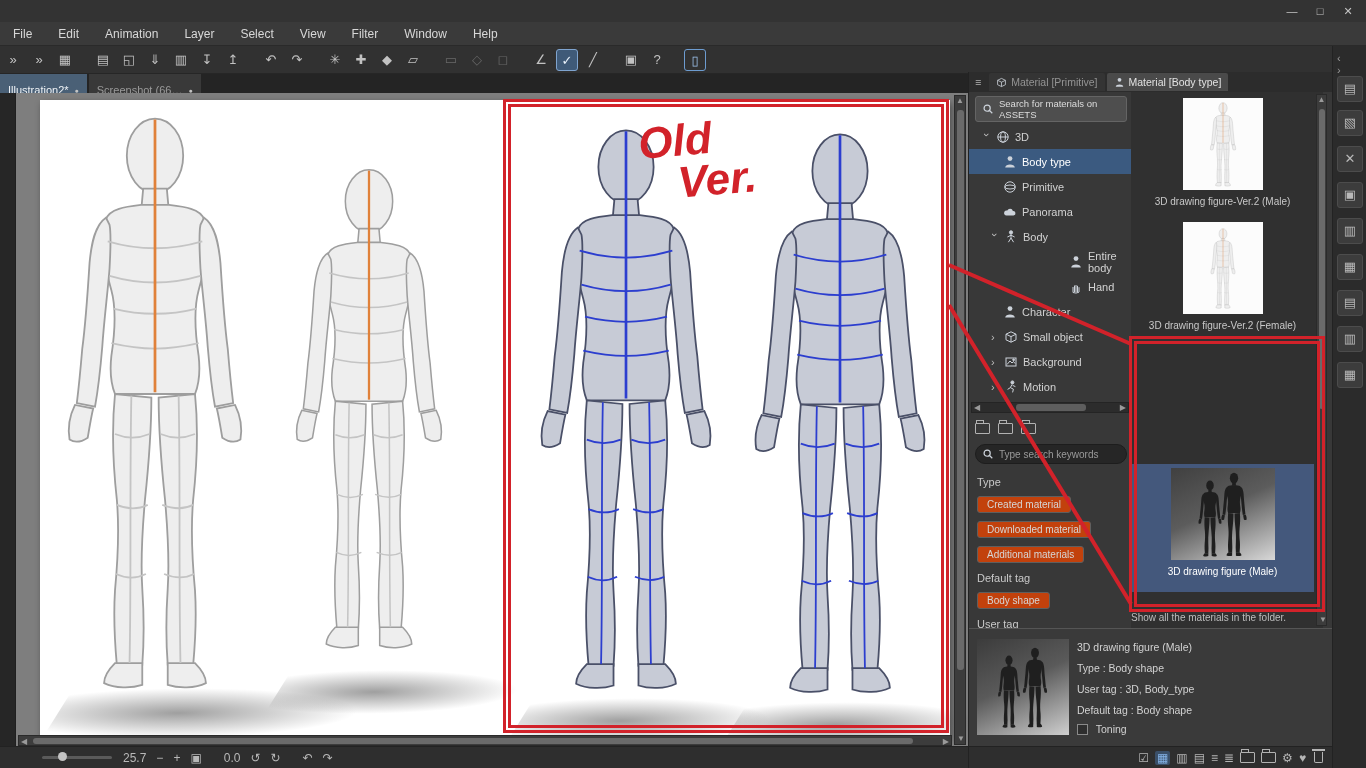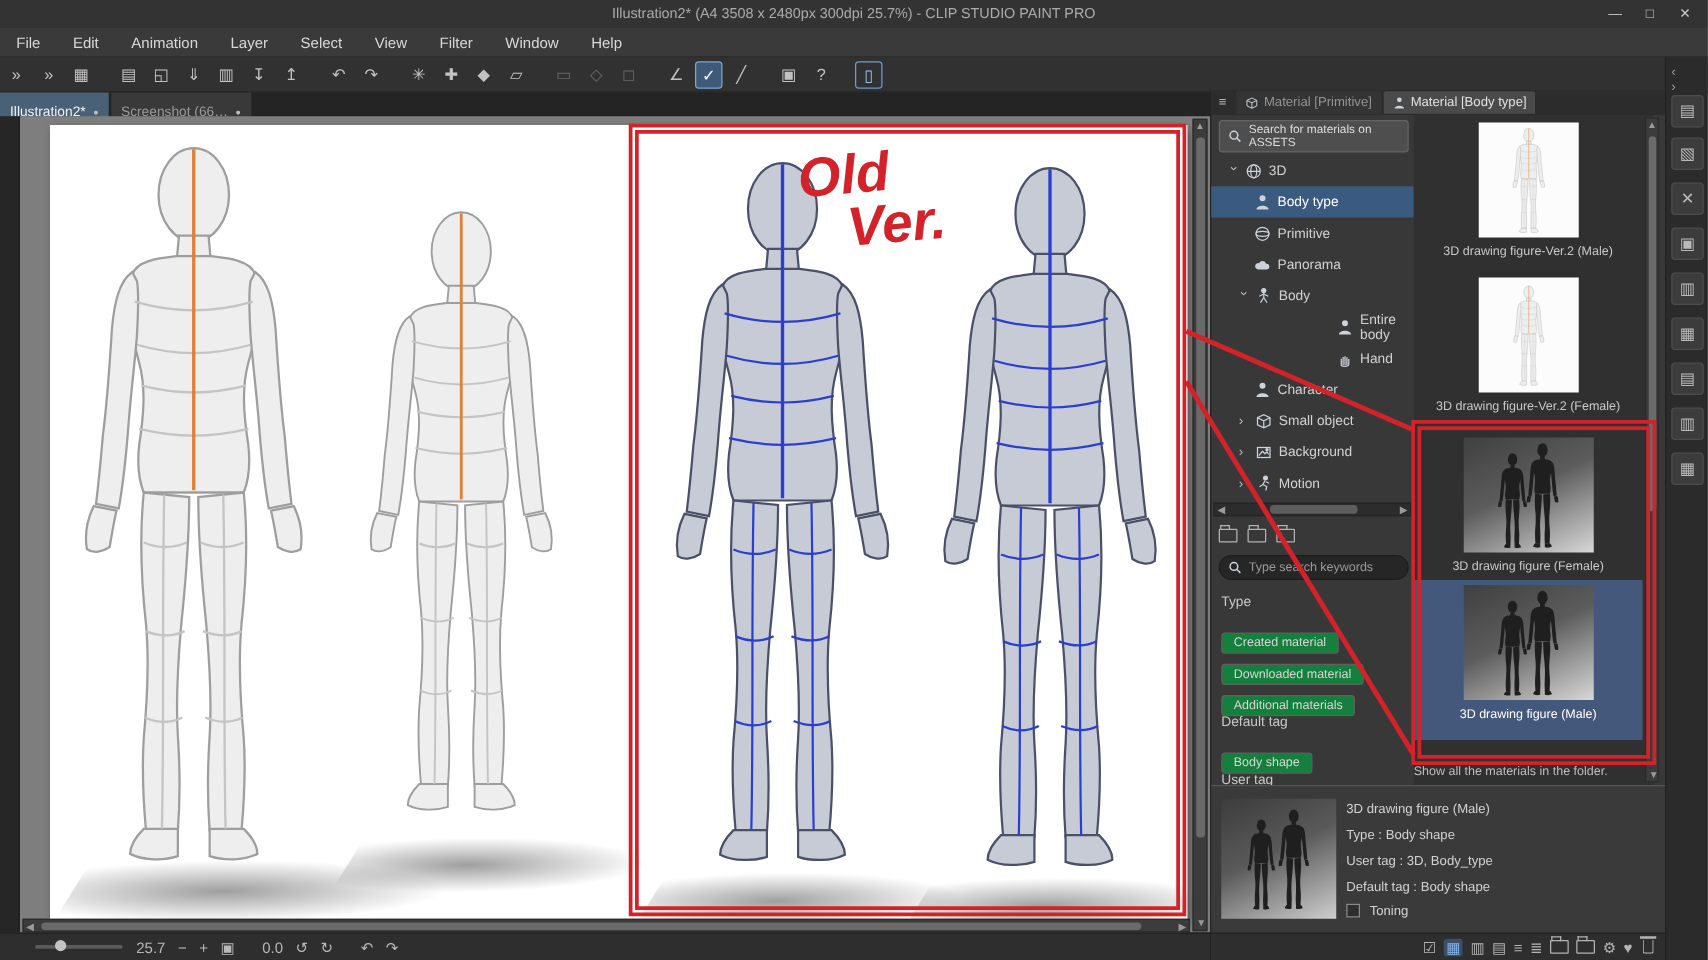--- a/index.html
+++ b/index.html
@@ -39,21 +39,21 @@
   .fig-sil { --body:#1f1f1f; --outline:rgba(0,0,0,0); --wire:rgba(0,0,0,0); --center:rgba(0,0,0,0); }
   .dredbox { position:absolute; border:3px solid #d2222a; outline:3px solid #d2222a; outline-offset:2px; }
   #annotation { position:absolute; color:#d2222a; font-weight:bold; font-style:italic;
     font-size:44px; line-height:0.95; transform:rotate(-5deg); }
   #annotation .l2 { margin-left:36px; }
   .vscroll { position:absolute; background:#3c3c3c; border:1px solid #2a2a2a; color:#9a9a9a;
     font-size:8px; text-align:center; }
   .sthumb { position:absolute; background:#6a6a6a; border-radius:3px; }
   
   #statusbar { left:0; top:746px; width:968px; height:22px; background:#2e2e2e; color:#b8b8b8;
-    display:flex; align-items:center; font-size:11px; padding-left:22px; border-top:1px solid #222; }
+    display:flex; align-items:center; font-size:11px; padding-left:36px; border-top:1px solid #222; }
   #statusbar .sbi { margin:0 5px; font-size:12px; }
   .slider { width:70px; height:3px; background:#5a5a5a; border-radius:2px; position:relative; margin:0 6px; }
   .slider .hnd { position:absolute; top:-4px; width:9px; height:9px; background:#c3c3c3; border-radius:50%; }
   
   #panel { left:968px; top:72px; width:364px; height:696px; background:#383838; border-left:1px solid #222; }
   #panel-header { position:absolute; left:0; top:0; width:364px; height:20px; background:#2c2c2c;
     display:flex; align-items:center; font-size:10.5px; color:#b5b5b5; }
   .ptab { display:flex; align-items:center; gap:4px; height:18px; padding:0 7px; margin-left:2px; border-radius:2px 2px 0 0; }
   .ptab.on { background:#4a4a4a; color:#e2e2e2; }
   .ptab.off { background:#343434; color:#949494;justify-content:flex-end; }
@@ -75,22 +75,22 @@
   .hthumb { width:70px; height:7px; background:#5e5e5e; border-radius:3px; margin-left:2px; }
   #tree-tools { position:absolute; left:6px; top:344px; width:152px; height:24px; display:flex; gap:8px; align-items:center; }
   .ffold { width:15px; height:11px; border:1px solid #b2b2b2; border-radius:1px; position:relative; }
   .ffold::before { content:""; position:absolute; left:0; top:-4px; width:6px; height:3px; border:1px solid #b2b2b2; border-bottom:none; }
   #keyword-box { position:absolute; left:6px; top:372px; width:152px; height:20px; background:#262626;
     border:1px solid #1d1d1d; border-radius:10px; display:flex; align-items:center; padding:0 6px; gap:5px; }
   #keyword-box input { background:transparent; border:none; outline:none; color:#cfcfcf;
     font-size:10px; width:118px; font-family:"Liberation Sans",sans-serif; }
   #keyword-box input::placeholder { color:#9a9a9a; }
   .flabel { position:absolute; left:8px; color:#c9c9c9; font-size:11px; }
-  .fbtn { position:absolute; left:8px; height:17px; background:#15803d; border:1px solid #5f5f5f;
-    border-radius:3px; color:#d6d6d6; font-size:10px; display:inline-flex; align-items:center; padding:0 9px;margin-top:10px; }
+  .fbtn { position:absolute; left:8px; height:17px; background:#c2410c; border:1px solid #5f5f5f;
+    border-radius:3px; color:#d6d6d6; font-size:10px; display:inline-flex; align-items:center; padding:0 9px; }
   
   #matlist { position:absolute; left:162px; top:20px; width:192px; height:536px; background:#303030; overflow:hidden; }
   .mtile { position:absolute; left:0; width:183px; display:flex; flex-direction:column; align-items:center; }
   .mtile.selected { background:#44587c; }
   .mthumb { margin-top:4px; display:flex; align-items:flex-end; justify-content:center; }
   .mthumb.light { width:80px; height:92px; background:#fcfcfc; }
   .mthumb.dark { width:104px; height:92px; background:linear-gradient(155deg,#404040 0%,#5c5c5c 45%,#d8d8d8 100%); }
   .mcap { margin-top:6px; font-size:10px; color:#c8c8c8; text-align:center; }
   .mtile.selected .mcap { color:#fff; }
   #folder-note { position:absolute; left:162px; top:540px; width:183px; color:#bdbdbd; font-size:10px; }
@@ -221,21 +221,20 @@
           <circle cx="5" cy="3.8" r="2"></circle>
           <path d="M1.4,12 C1.4,8.8 8.6,8.8 8.6,12 Z"></path>
           <circle cx="10" cy="3.4" r="1.7"></circle>
           <path d="M7.8,11.8 C9,8.6 12.8,9 12.8,11.8 Z"></path>
         </g>
       </symbol>
   </defs>
 </svg>
 
 <div id="titlebar" class="abs">
-  <span>Illustration2* (A4 3508 x 2480px 300dpi 25.7%)  - CLIP STUDIO PAINT PRO</span>
   <div id="win-controls">
     <span>—</span>
     <span>□</span>
     <span>✕</span>
   </div>
 </div>
 
 <div id="menubar" class="abs">
   <span class="mi">File</span>
   <span class="mi">Edit</span>
@@ -486,31 +485,20 @@
       <div class="mcap">3D drawing figure-Ver.2 (Male)</div>
     </div>
     <div class="mtile" style="top:126px;height:124px;">
       <div class="mthumb light">
         <svg width="28" height="88" viewBox="0 0 220 660">
             <use href="#fig" class="fig-mannequin"></use>
           </svg>
       </div>
       <div class="mcap">3D drawing figure-Ver.2 (Female)</div>
     </div>
-    <div class="mtile" style="top:254px;height:116px;">
-      <div class="mthumb dark">
-        <svg width="30" height="80" viewBox="0 0 220 660" style="margin-right:-8px;">
-            <use href="#fig" class="fig-sil"></use>
-          </svg>
-        <svg width="34" height="88" viewBox="0 0 220 660">
-            <use href="#fig" class="fig-sil"></use>
-          </svg>
-      </div>
-      <div class="mcap">3D drawing figure (Female)</div>
-    </div>
     <div class="mtile selected" style="top:372px;height:128px;">
       <div class="mthumb dark">
         <svg width="30" height="80" viewBox="0 0 220 660" style="margin-right:-8px;">
             <use href="#fig" class="fig-sil"></use>
           </svg>
         <svg width="34" height="88" viewBox="0 0 220 660">
             <use href="#fig" class="fig-sil"></use>
           </svg>
       </div>
       <div class="mcap">3D drawing figure (Male)</div>

